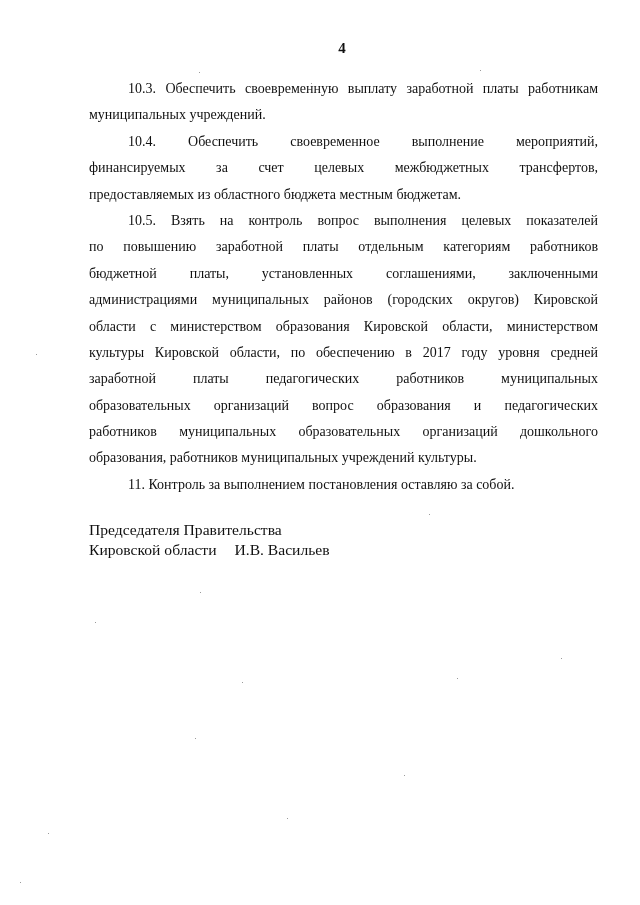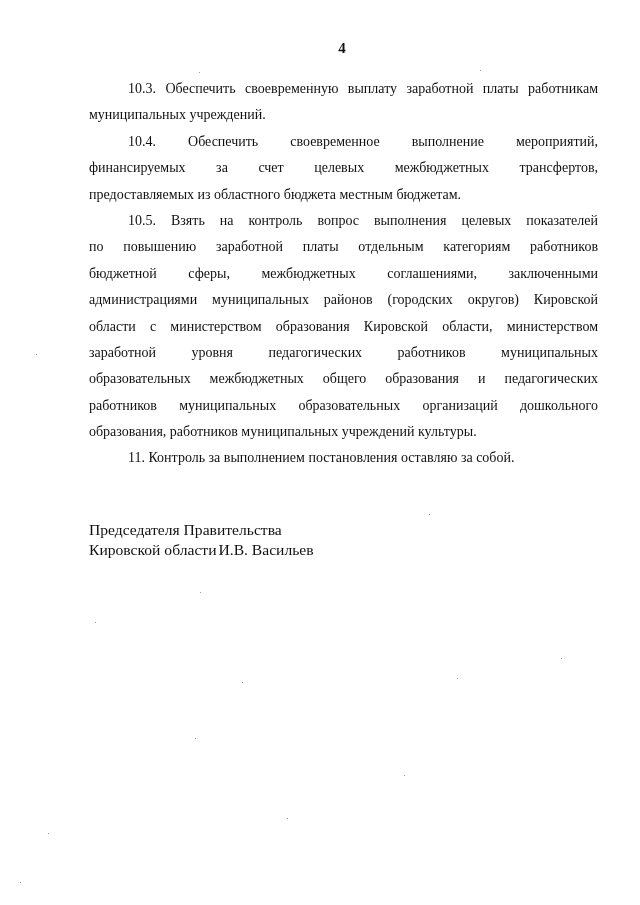--- a/index.html
+++ b/index.html
@@ -59,21 +59,21 @@
       left: 89px;
       top: 520px;
       font-size: 15.6px;
       line-height: 19.5px;
     }
     .signature .sig-line {
       display: block;
       white-space: nowrap;
     }
     .sig-name {
-      margin-left: 2px;
+      margin-left: 18px;
     }
     .speck {
       position: absolute;
       width: 1px;
       height: 1px;
       background: #9a9a9a;
     }
   </style>
 </head>
 <body>
@@ -91,25 +91,26 @@
 
     <div>
       <span class="line indent">10.4. Обеспечить своевременное выполнение мероприятий,</span>
       <span class="line">финансируемых за счет целевых межбюджетных трансфертов,</span>
       <span class="line last">предоставляемых из областного бюджета местным бюджетам.</span>
     </div>
 
     <div>
       <span class="line indent">10.5. Взять на контроль вопрос выполнения целевых показателей</span>
       <span class="line">по повышению заработной платы отдельным категориям работников</span>
-      <span class="line">бюджетной сферы, межбюджетных соглашениями, заключенными</span>
+      <span class="line">бюджетной платы, установленных соглашениями, заключенными</span>
       <span class="line">администрациями муниципальных районов (городских округов) Кировской</span>
       <span class="line">области с министерством образования Кировской области, министерством</span>
-      <span class="line">заработной уровня педагогических работников муниципальных</span>
-      <span class="line">образовательных межбюджетных общего образования и педагогических</span>
+      <span class="line">культуры Кировской области, по обеспечению в 2017 году уровня средней</span>
+      <span class="line">заработной платы педагогических работников муниципальных</span>
+      <span class="line">образовательных организаций вопрос образования и педагогических</span>
       <span class="line">работников муниципальных образовательных организаций дошкольного</span>
       <span class="line last">образования, работников муниципальных учреждений культуры.</span>
     </div>
 
     <div>
       <span class="line indent last">11. Контроль за выполнением постановления оставляю за собой.</span>
     </div>
 
   </div>
 

